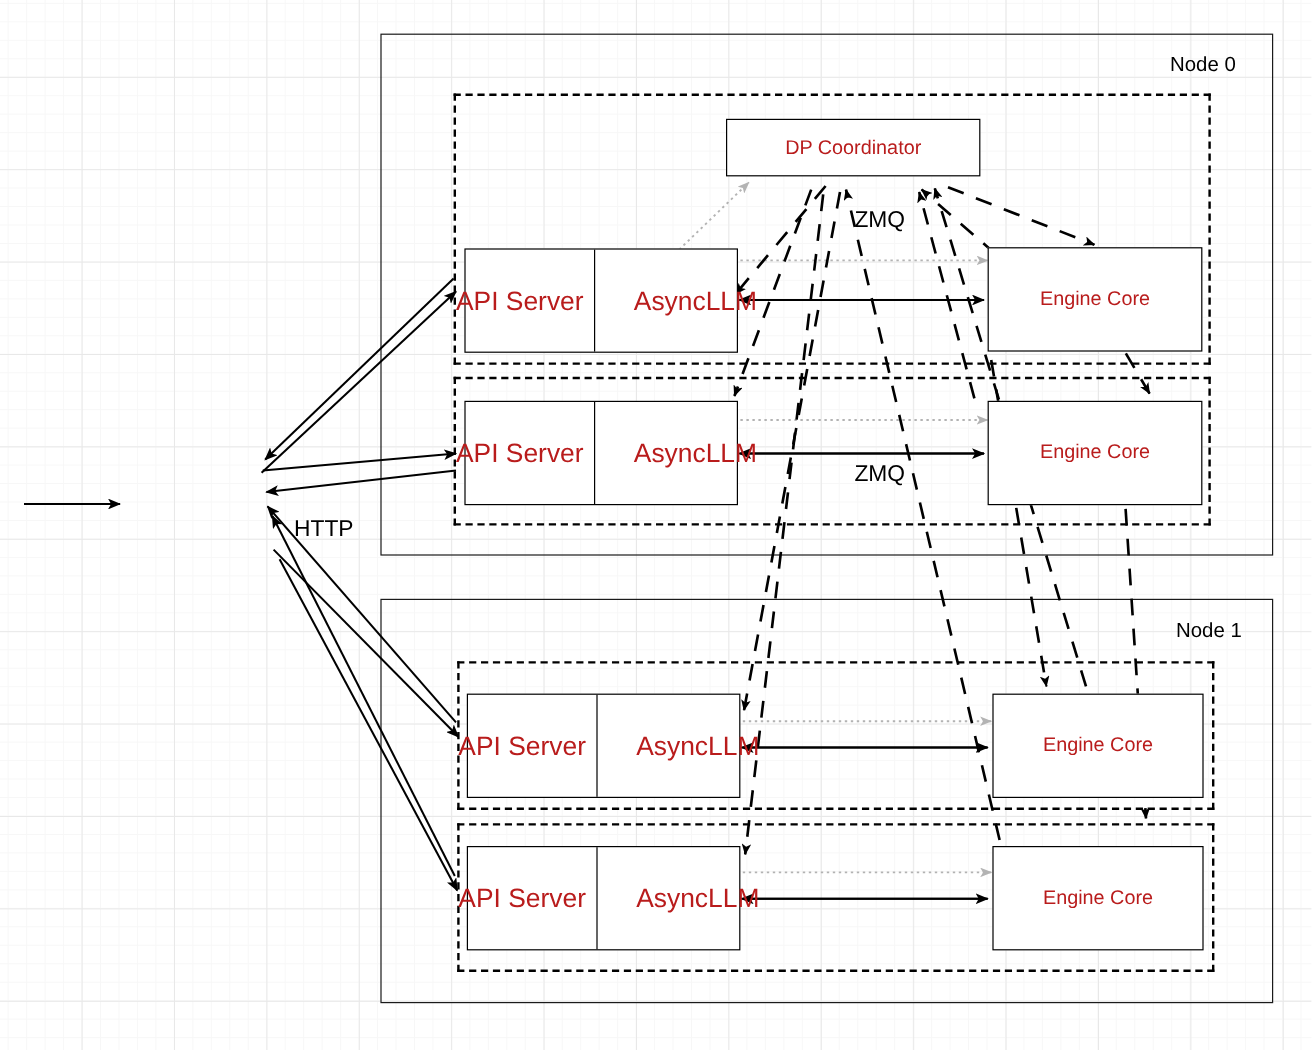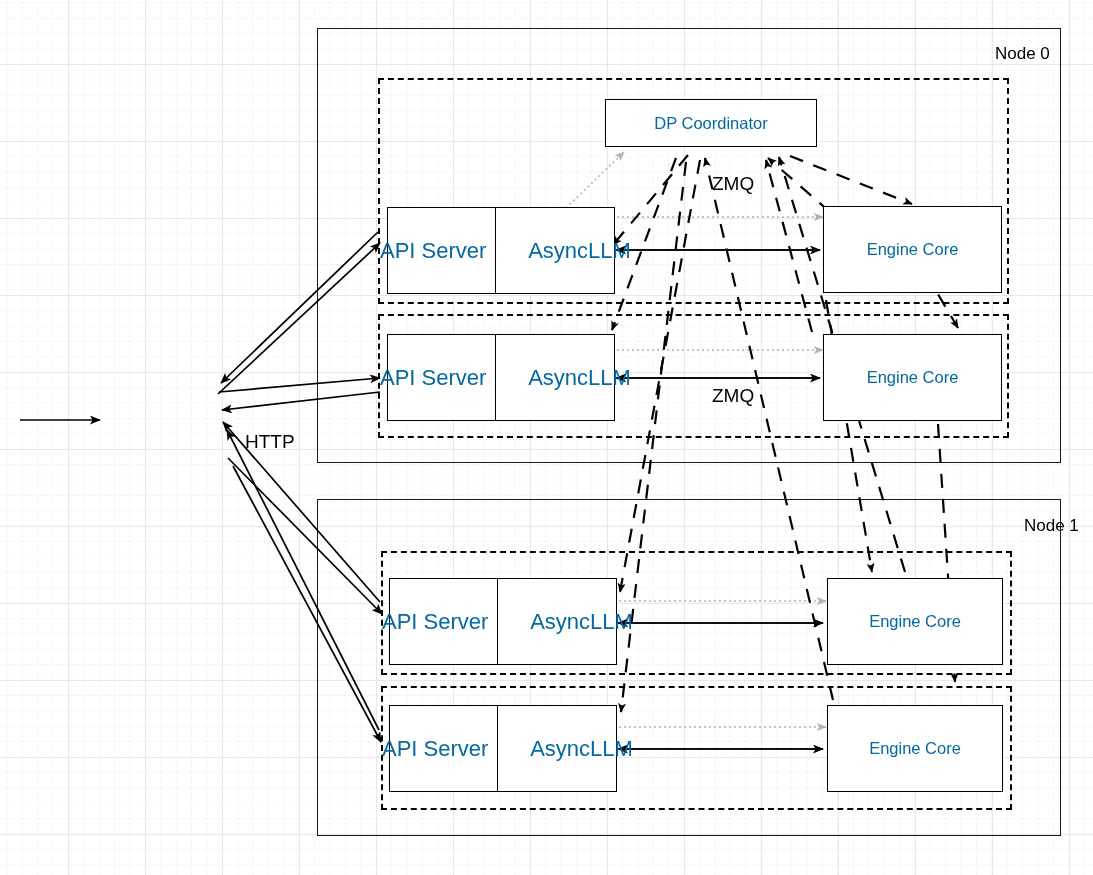--- a/index.html
+++ b/index.html
@@ -32,21 +32,21 @@
   .box {
     position: absolute;
     box-sizing: border-box;
     background: #ffffff;
     border: 1.6px solid #000000;
     display: flex;
     align-items: center;
     justify-content: center;
     font-family: "Liberation Sans", sans-serif;
     font-size: 16.5px;
-    color: #0369a1;
+    color: #b91c1c;
     text-align: center;
     line-height: 1.25;
   }
   .node-frame {
     position: absolute;
     box-sizing: border-box;
     background: transparent;
     border: 1.8px solid #1a1a1a;
   }
   .dash-frame {
@@ -86,22 +86,22 @@
   .split-cell.right { flex: 1 1 auto; border-left: 1.6px solid #000000; padding-left: 32px; }
 </style>
 </head>
 <body>
 
 <div id="canvas">
 
   <div class="node-frame" style="left:317px; top:28px; width:744px; height:435px;"></div>
   <div class="node-frame" style="left:317px; top:499px; width:744px; height:337px;"></div>
 
-  <div class="node-label" style="left:975px; top:44px;margin-left:20px;">Node 0</div>
-  <div class="node-label" style="left:1024px; top:516px;">Node 1</div>
+  <div class="node-label" style="left:975px; top:44px;">Node 0</div>
+  <div class="node-label" style="left:980px; top:516px;">Node 1</div>
 
   <div class="dash-frame" style="left:378px; top:78px; width:631px; height:226px;"></div>
   <div class="dash-frame" style="left:378px; top:314px; width:631px; height:124px;"></div>
   <div class="dash-frame" style="left:381px; top:551px; width:631px; height:124px;"></div>
   <div class="dash-frame" style="left:381px; top:686px; width:631px; height:124px;"></div>
 
   <svg class="layer" viewBox="0 0 1093 875">
     <defs>
       <marker id="ah" markerWidth="11" markerHeight="9" refX="10" refY="4.5" orient="auto" markerUnits="userSpaceOnUse">
         <path d="M0,0 L11,4.5 L0,9 L2.6,4.5 z" fill="#000000"></path>

